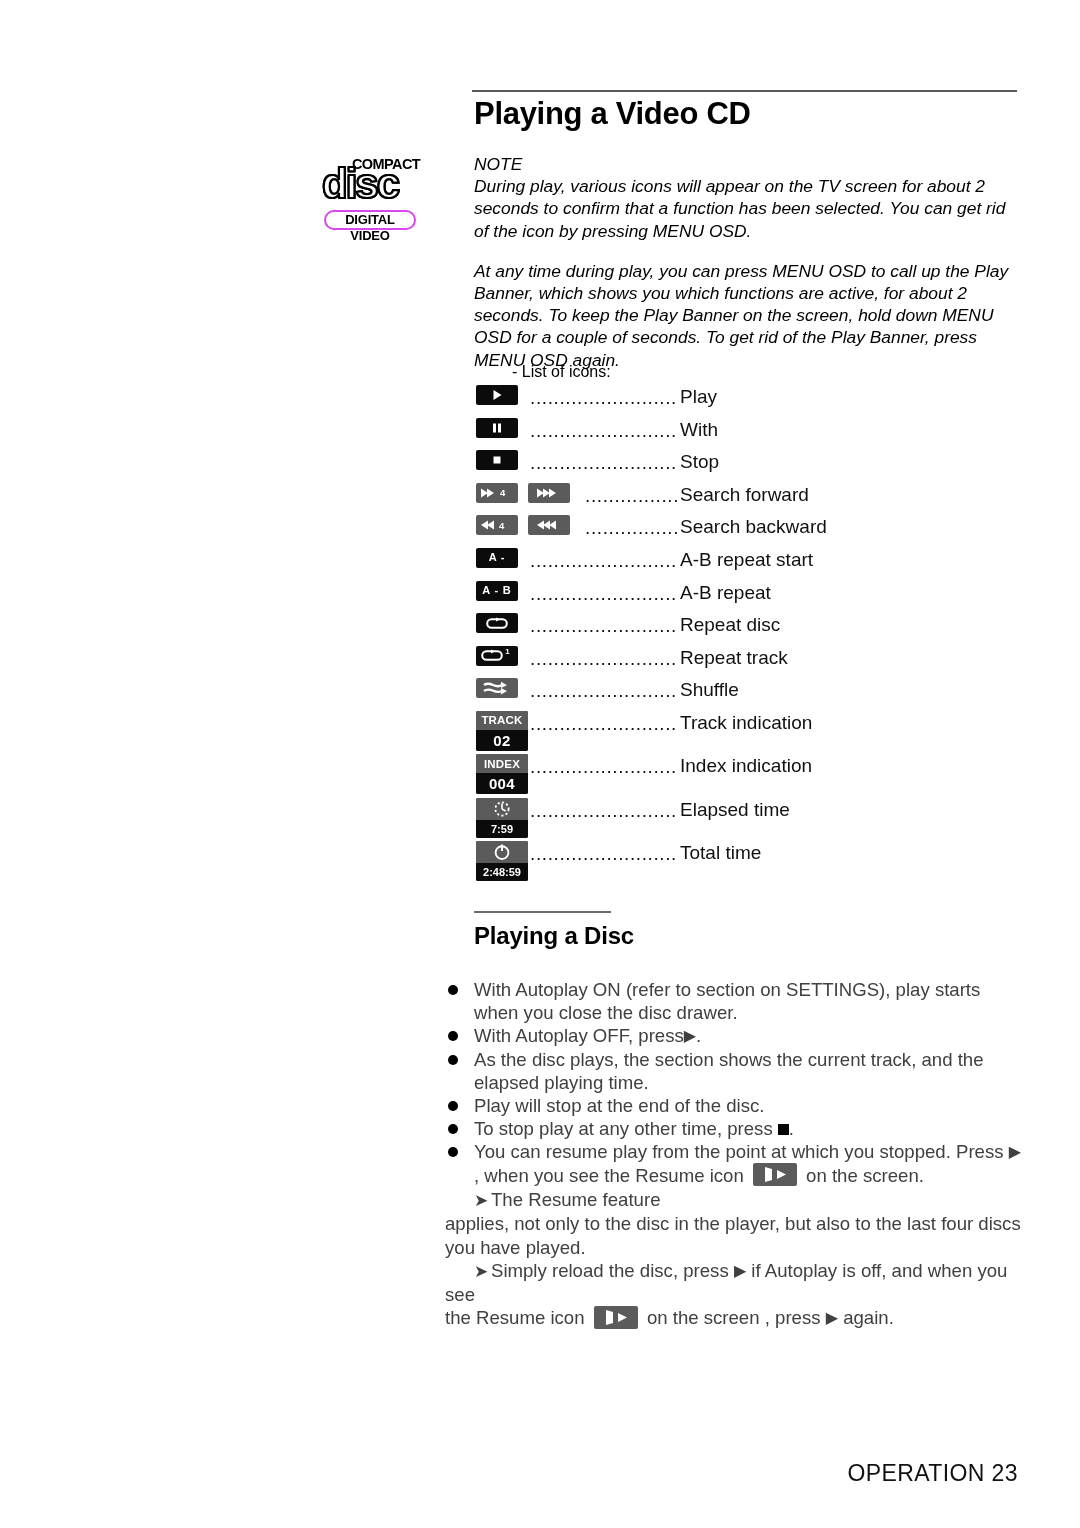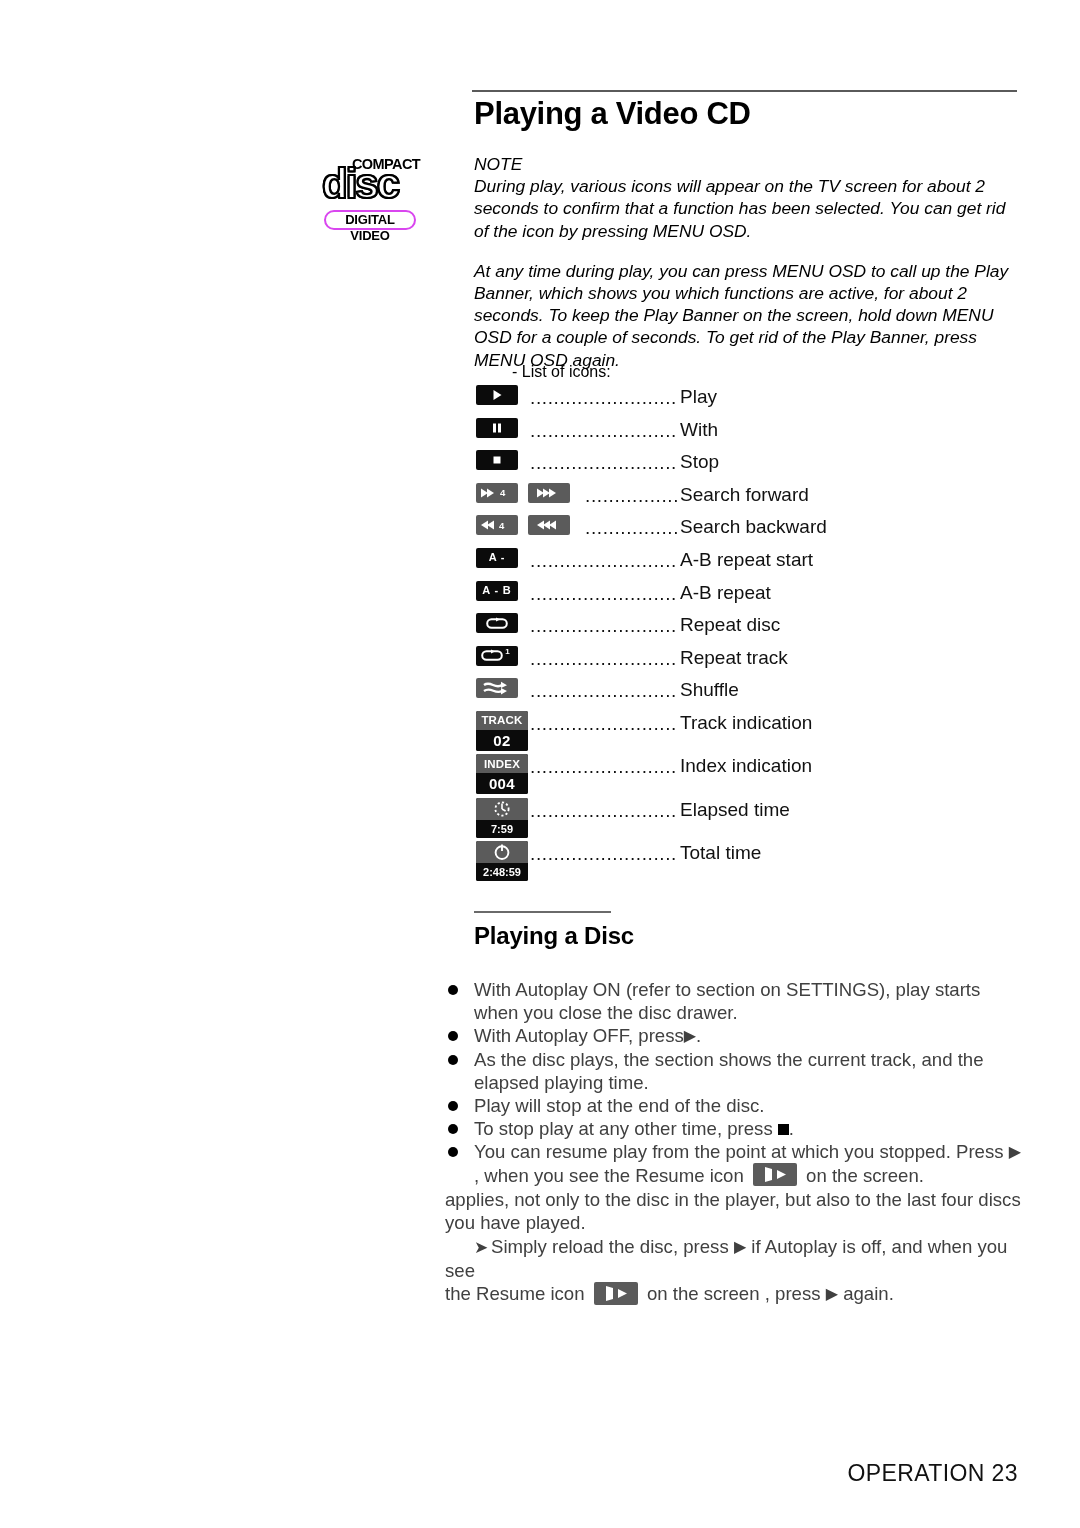--- a/index.html
+++ b/index.html
@@ -606,20 +606,23 @@
       <span>You can resume play from the point at which you stopped. Press</span> <span class="inline-play">▶</span><span>, when you see the Resume icon</span>
       <span class="resume-icon">
         <svg width="44" height="23" viewBox="0 0 44 23" aria-hidden="true">
           <path d="M12 4 L12 19 L19 17 L19 6 Z" fill="#ffffff"></path>
           <polygon points="24,7 33,11.5 24,16" fill="#ffffff"></polygon>
         </svg>
       </span>
       <span>on the screen.</span>
     </div>
 
+    <div class="arrow-item">
+      <span class="arrow-glyph">➤</span><span>The Resume feature</span>
+    </div>
     <div class="flush-line">applies, not only to the disc in the player, but also to the last four discs you have played.</div>
 
     <div class="arrow-item">
       <span class="arrow-glyph">➤</span><span>Simply reload the disc, press</span> <span class="inline-play">▶</span> <span>if Autoplay is off, and when you see</span>
     </div>
     <div class="flush-line">
       <span>the Resume icon</span>
       <span class="resume-icon">
         <svg width="44" height="23" viewBox="0 0 44 23" aria-hidden="true">
           <path d="M12 4 L12 19 L19 17 L19 6 Z" fill="#ffffff"></path>

